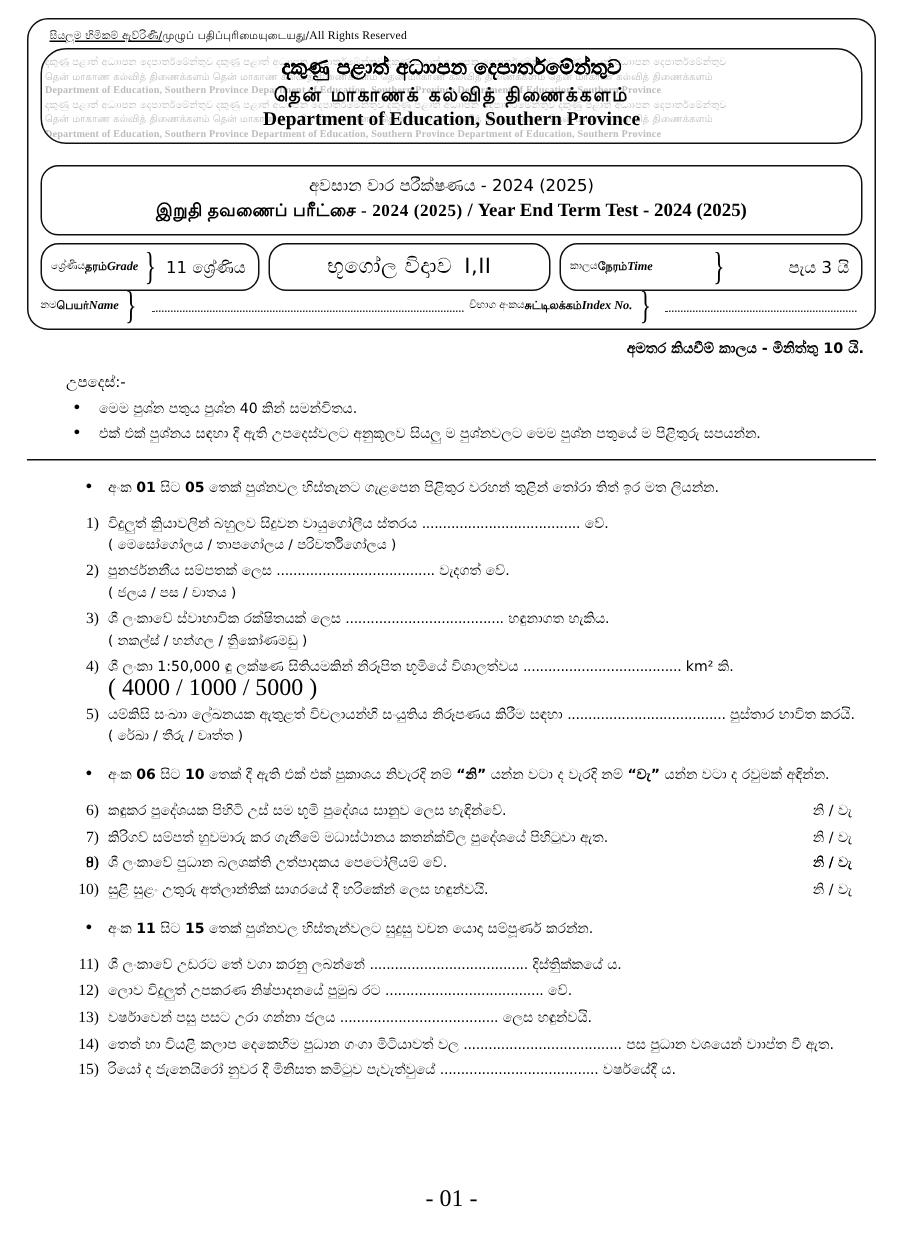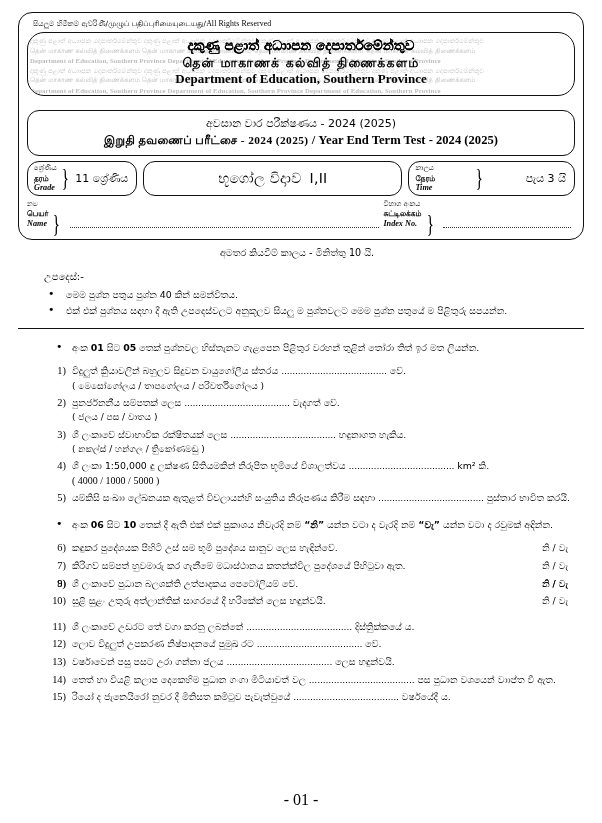--- a/index.html
+++ b/index.html
@@ -29,21 +29,21 @@
     border-radius: 14px;
     padding: 5px 8px 7px 8px;
     position: relative;
   }
   .rights-line {
     font-size: 7.6px;
     letter-spacing: 0.1px;
     padding: 1px 0 3px 6px;
     white-space: nowrap;
   }
-  .rights-line .sin { font-family: "DejaVu Sans", sans-serif; font-size: 7.2px; }
+  .rights-line .sin { font-family: "DejaVu Sans", sans-serif; font-size: 7.2px; text-decoration: underline; }
   .rights-line .tam { font-family: "DejaVu Sans", sans-serif; font-size: 7.2px; text-align: right; }
   .rights-line .eng { font-family: "Liberation Serif", serif; font-size: 7.8px; }
 
   
   .dept-box {
     border: 1.2px solid #111;
     border-radius: 17px;
     position: relative;
     overflow: hidden;
     height: 62px;
@@ -134,21 +134,21 @@
   }
   .grade-pill { padding: 2px 8px 2px 6px; }
   .time-pill  { padding: 2px 8px 2px 6px; gap: 36px; }
   .subject-pill {
     flex: 1;
     justify-content: center;
     padding: 6px 4px;
   }
   .stack3 {
     display: flex;
-    flex-direction: column;
+    flex-direction: row;
     justify-content: flex-end;
     line-height: 9.6px;
     padding-right: 1px;
   }
   .stack3 .l-sin { font-family: "DejaVu Sans", sans-serif; font-size: 7px; }
   .stack3 .l-tam { font-family: "DejaVu Sans", sans-serif; font-size: 7.4px; font-weight: bold; }
   .stack3 .l-eng { font-family: "Liberation Serif", serif; font-size: 8.2px; font-weight: bold; font-style: italic; }
   .brace {
     font-size: 26px;
     font-weight: 300;
@@ -181,22 +181,22 @@
     height: 9px;
     margin: 0 4px 1px 4px;
   }
   .name-dots { flex: 1; }
   .index-dots { width: 128px; }
 
   
   .extra-time {
     font-family: "DejaVu Sans", sans-serif;
     font-size: 9.6px;
-    text-align: center;
-    font-weight: normal;
+    text-align: right;
+    font-weight: bold;
     padding: 7px 8px 0 0;
   }
 
   
   .instructions {
     padding: 12px 10px 0 26px;
   }
   .instr-title {
     font-family: "DejaVu Sans", sans-serif;
     font-size: 10px;
@@ -262,21 +262,21 @@
     font-family: "Liberation Serif", serif;
     font-size: 10.4px;
   }
   .qtext { display: block; }
   .qopts {
     display: block;
     font-family: "DejaVu Sans", sans-serif;
     font-size: 9px;
     line-height: 14.2px;
   }
-  .qopts.num { font-family: "Liberation Serif", serif; font-size: 10px; }
+  .qopts.num { font-family: "Liberation Serif", serif; font-size: 16px; }
   .blank { letter-spacing: -0.2px; }
   .tfmark {
     position: absolute;
     right: 8px;
     top: 0;
     font-family: "DejaVu Sans", sans-serif;
     font-size: 9.4px;
     white-space: nowrap;
   }
   .tf-row { padding-right: 58px; }
@@ -401,20 +401,21 @@
         <span class="qopts">( නකල්ස් / හන්ගල / තිුකෝණමඩු )</span>
       </li>
       <li class="qitem">
         <span class="qnum">4)</span>
         <span class="qtext"><span>ශී ලංකා 1:50,000 ඳු ලක්ෂණ සිතියමකින් නිරූපිත භූමියේ විශාලත්වය </span><span class="blank">......................................</span><span> km² කි.</span></span>
         <span class="qopts num">( 4000 / 1000 / 5000 )</span>
       </li>
       <li class="qitem">
         <span class="qnum">5)</span>
         <span class="qtext"><span>යම්කිසි සංඛාා ලේඛනයක ඇතුළත් විචලායන්හි සංයුතිය නිරූපණය කිරීම සඳහා </span><span class="blank">......................................</span><span> පුස්තාර භාවිත කරයි.</span></span>
+        <span class="qopts">( රේඛා / තීරු / වෘත්ත )</span>
       </li>
     </ul>
   </div>
 
   <div class="qsection sep">
     <div class="direction"><span>අංක </span><b>06</b><span> සිට </span><b>10</b><span> තෙක් දී ඇති එක් එක් පුකාශය නිවැරදි නම් </span><b>“නි”</b><span> යන්න වටා ද වැරදි නම් </span><b>“වැ”</b><span> යන්න වටා ද රවුමක් අඳින්න.</span></div>
 
     <ul class="qlist">
       <li class="qitem tf-row">
         <span class="qnum">6)</span>
@@ -437,20 +438,21 @@
       </li>
       <li class="qitem tf-row">
         <span class="qnum">10)</span>
         <span class="qtext">සුළි සුළං උතුරු අත්ලාන්තික් සාගරයේ දී හරිකේන් ලෙස හඳුන්වයි.</span>
         <span class="tfmark">නි / වැ</span>
       </li>
     </ul>
   </div>
 
   <div class="qsection sep">
+    <div class="direction"><span>අංක </span><b>11</b><span> සිට </span><b>15</b><span> තෙක් පුශ්නවල හිස්තැන්වලට සුදුසු වචන යොදා සම්පූර්ණ කරන්න.</span></div>
 
     <ul class="qlist">
       <li class="qitem">
         <span class="qnum">11)</span>
         <span class="qtext"><span>ශී ලංකාවේ උඩරට තේ වගා කරනු ලබන්නේ </span><span class="blank">......................................</span><span> දිස්තිුක්කයේ ය.</span></span>
       </li>
       <li class="qitem">
         <span class="qnum">12)</span>
         <span class="qtext"><span>ලොව විදුලුත් උපකරණ නිෂ්පාදනයේ පුමුඛ රට </span><span class="blank">......................................</span><span> වේ.</span></span>
       </li>

